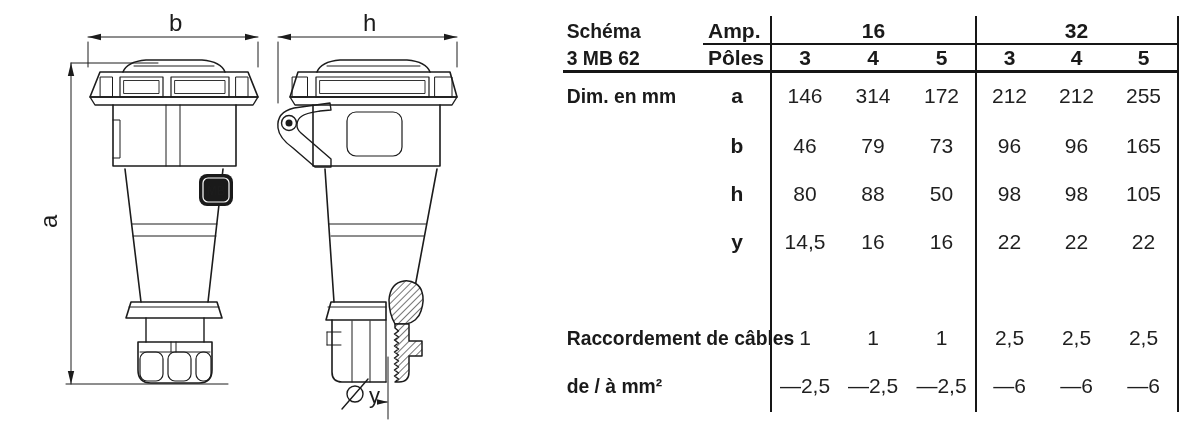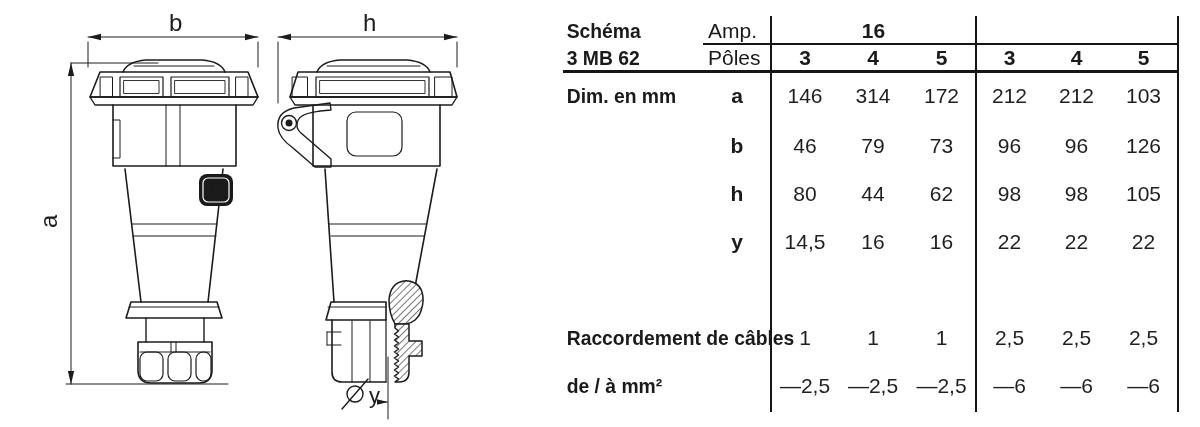--- a/index.html
+++ b/index.html
@@ -11,21 +11,21 @@
   #drawing{position:absolute;left:0;top:0;}
 
   
   .tablewrap{position:absolute;left:563px;top:0;width:637px;height:427px;}
   .grid{position:absolute;left:0;top:16px;display:grid;
         grid-template-columns:140px 68px 68px 68px 69px 67px 67px 67px;
         grid-template-rows:28px 26px 51px 48px 48px 48px 48px 48px 48px;
         align-items:center;}
   .cell{font-size:21px;line-height:1;white-space:nowrap;}
   .lbl{font-weight:700;text-align:left;padding-left:4px;transform:scaleX(.92);transform-origin:left center;}
-  .hdrL{font-weight:400;text-align:left;padding-left:5px;}
+  .hdrL{font-weight:700;text-align:left;padding-left:5px;}
   .hdrC{font-weight:700;text-align:center;}
   .dimletter{font-weight:700;text-align:center;}
   .val{font-weight:400;text-align:center;color:#1f1f1f;}
   .vrule{position:absolute;top:16px;width:2px;height:396px;background:#161616;}
   .v1{left:207px}.v2{left:412px}.v3{left:614px}
   .hthin{position:absolute;left:140px;top:43px;width:476px;height:2px;background:#161616;}
   .hthick{position:absolute;left:0;top:70px;width:616px;height:3px;background:#161616;}
 </style>
 </head>
 <body>
@@ -171,51 +171,52 @@
     <div class="vrule v2"></div>
     <div class="vrule v3"></div>
     <div class="hthin"></div>
     <div class="hthick"></div>
 
     <div class="grid">
 
       <div class="cell lbl" style="grid-area:1/1">Schéma</div>
       <div class="cell hdrL" style="grid-area:1/2">Amp.</div>
       <div class="cell hdrC" style="grid-area:1/3/2/6">16</div>
+      <div class="cell hdrC" style="grid-area:1/6/2/9">32</div>
 
       <div class="cell lbl" style="grid-area:2/1">3 MB 62</div>
       <div class="cell hdrL" style="grid-area:2/2">Pôles</div>
       <div class="cell hdrC" style="grid-area:2/3">3</div>
       <div class="cell hdrC" style="grid-area:2/4">4</div>
       <div class="cell hdrC" style="grid-area:2/5">5</div>
       <div class="cell hdrC" style="grid-area:2/6">3</div>
       <div class="cell hdrC" style="grid-area:2/7">4</div>
       <div class="cell hdrC" style="grid-area:2/8">5</div>
 
       <div class="cell lbl" style="grid-area:3/1">Dim. en mm</div>
       <div class="cell dimletter" style="grid-area:3/2">a</div>
       <div class="cell val" style="grid-area:3/3">146</div>
       <div class="cell val" style="grid-area:3/4">314</div>
       <div class="cell val" style="grid-area:3/5">172</div>
       <div class="cell val" style="grid-area:3/6">212</div>
       <div class="cell val" style="grid-area:3/7">212</div>
-      <div class="cell val" style="grid-area:3/8">103</div>
+      <div class="cell val" style="grid-area:3/8">255</div>
 
       <div class="cell dimletter" style="grid-area:4/2">b</div>
       <div class="cell val" style="grid-area:4/3">46</div>
       <div class="cell val" style="grid-area:4/4">79</div>
       <div class="cell val" style="grid-area:4/5">73</div>
       <div class="cell val" style="grid-area:4/6">96</div>
       <div class="cell val" style="grid-area:4/7">96</div>
-      <div class="cell val" style="grid-area:4/8">126</div>
+      <div class="cell val" style="grid-area:4/8">165</div>
 
       <div class="cell dimletter" style="grid-area:5/2">h</div>
       <div class="cell val" style="grid-area:5/3">80</div>
-      <div class="cell val" style="grid-area:5/4">44</div>
-      <div class="cell val" style="grid-area:5/5">62</div>
+      <div class="cell val" style="grid-area:5/4">88</div>
+      <div class="cell val" style="grid-area:5/5">50</div>
       <div class="cell val" style="grid-area:5/6">98</div>
       <div class="cell val" style="grid-area:5/7">98</div>
       <div class="cell val" style="grid-area:5/8">105</div>
 
       <div class="cell dimletter" style="grid-area:6/2">y</div>
       <div class="cell val" style="grid-area:6/3">14,5</div>
       <div class="cell val" style="grid-area:6/4">16</div>
       <div class="cell val" style="grid-area:6/5">16</div>
       <div class="cell val" style="grid-area:6/6">22</div>
       <div class="cell val" style="grid-area:6/7">22</div>

